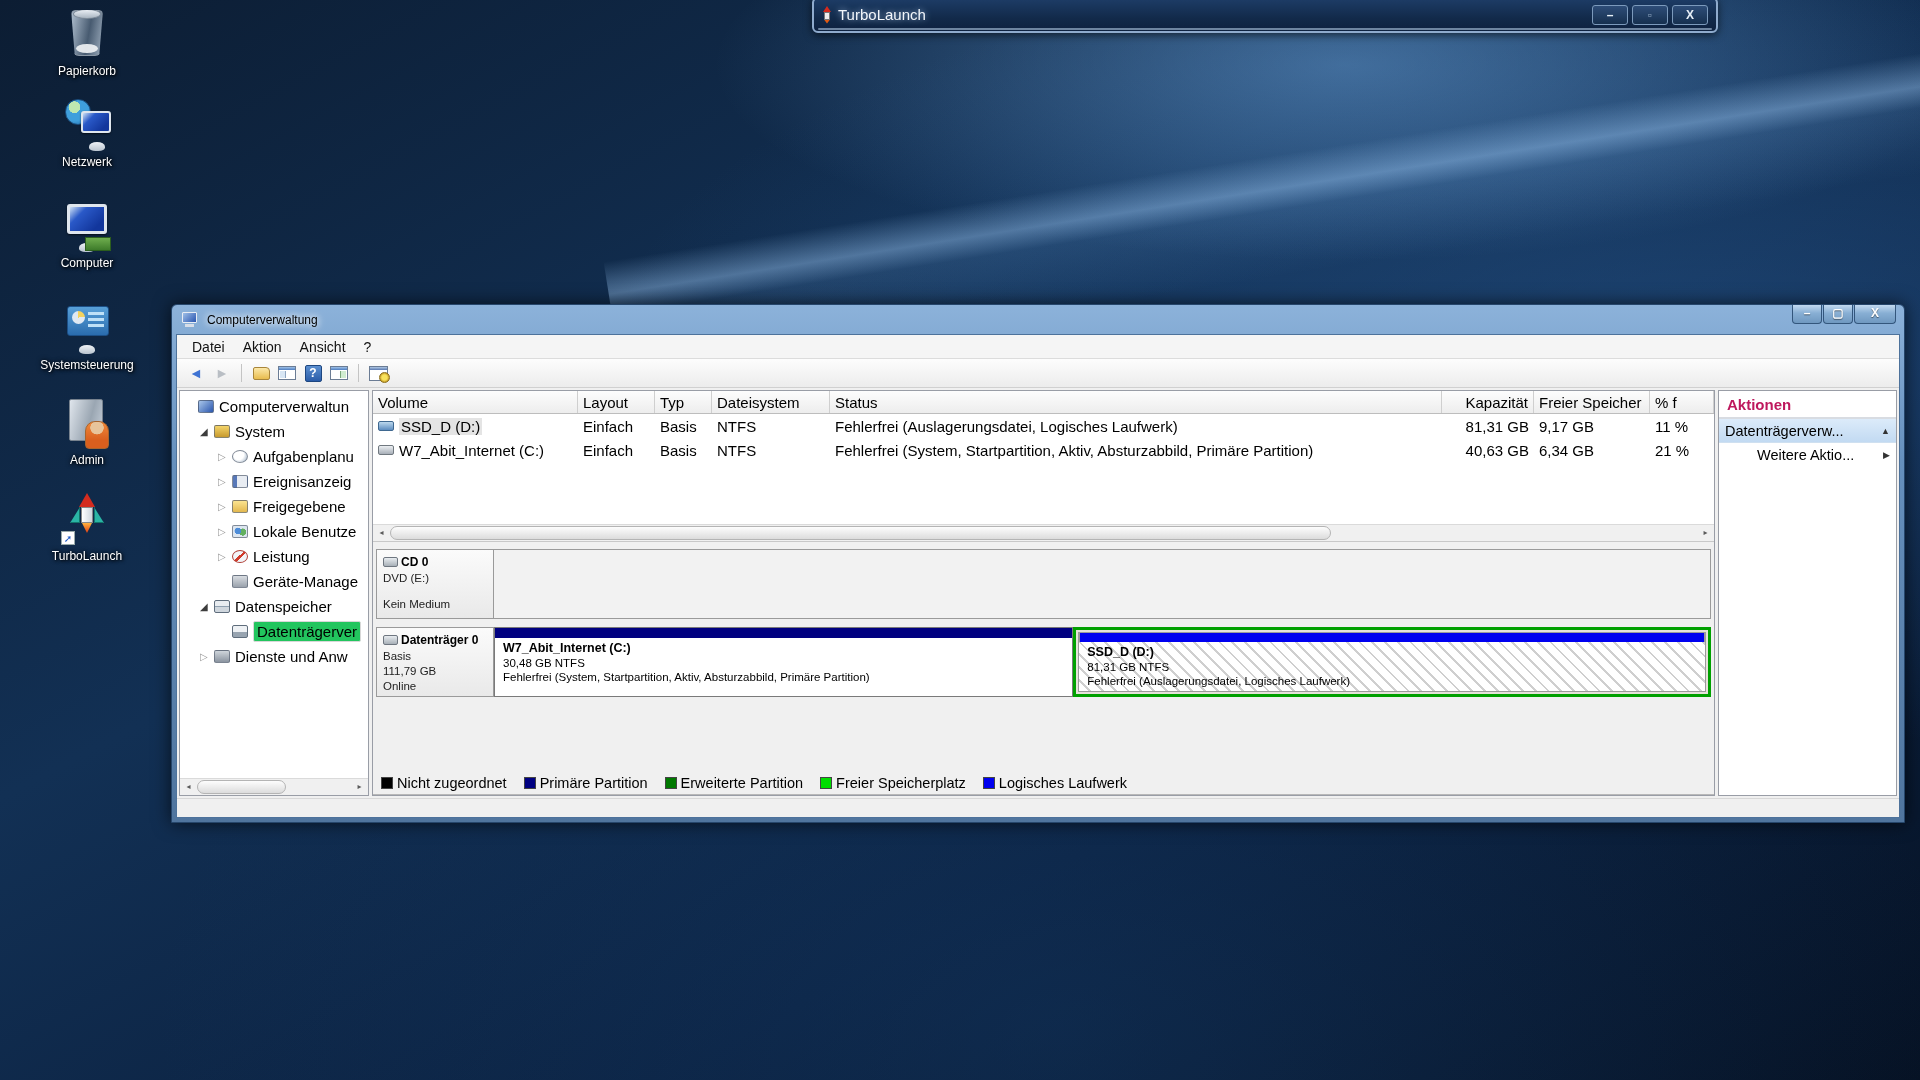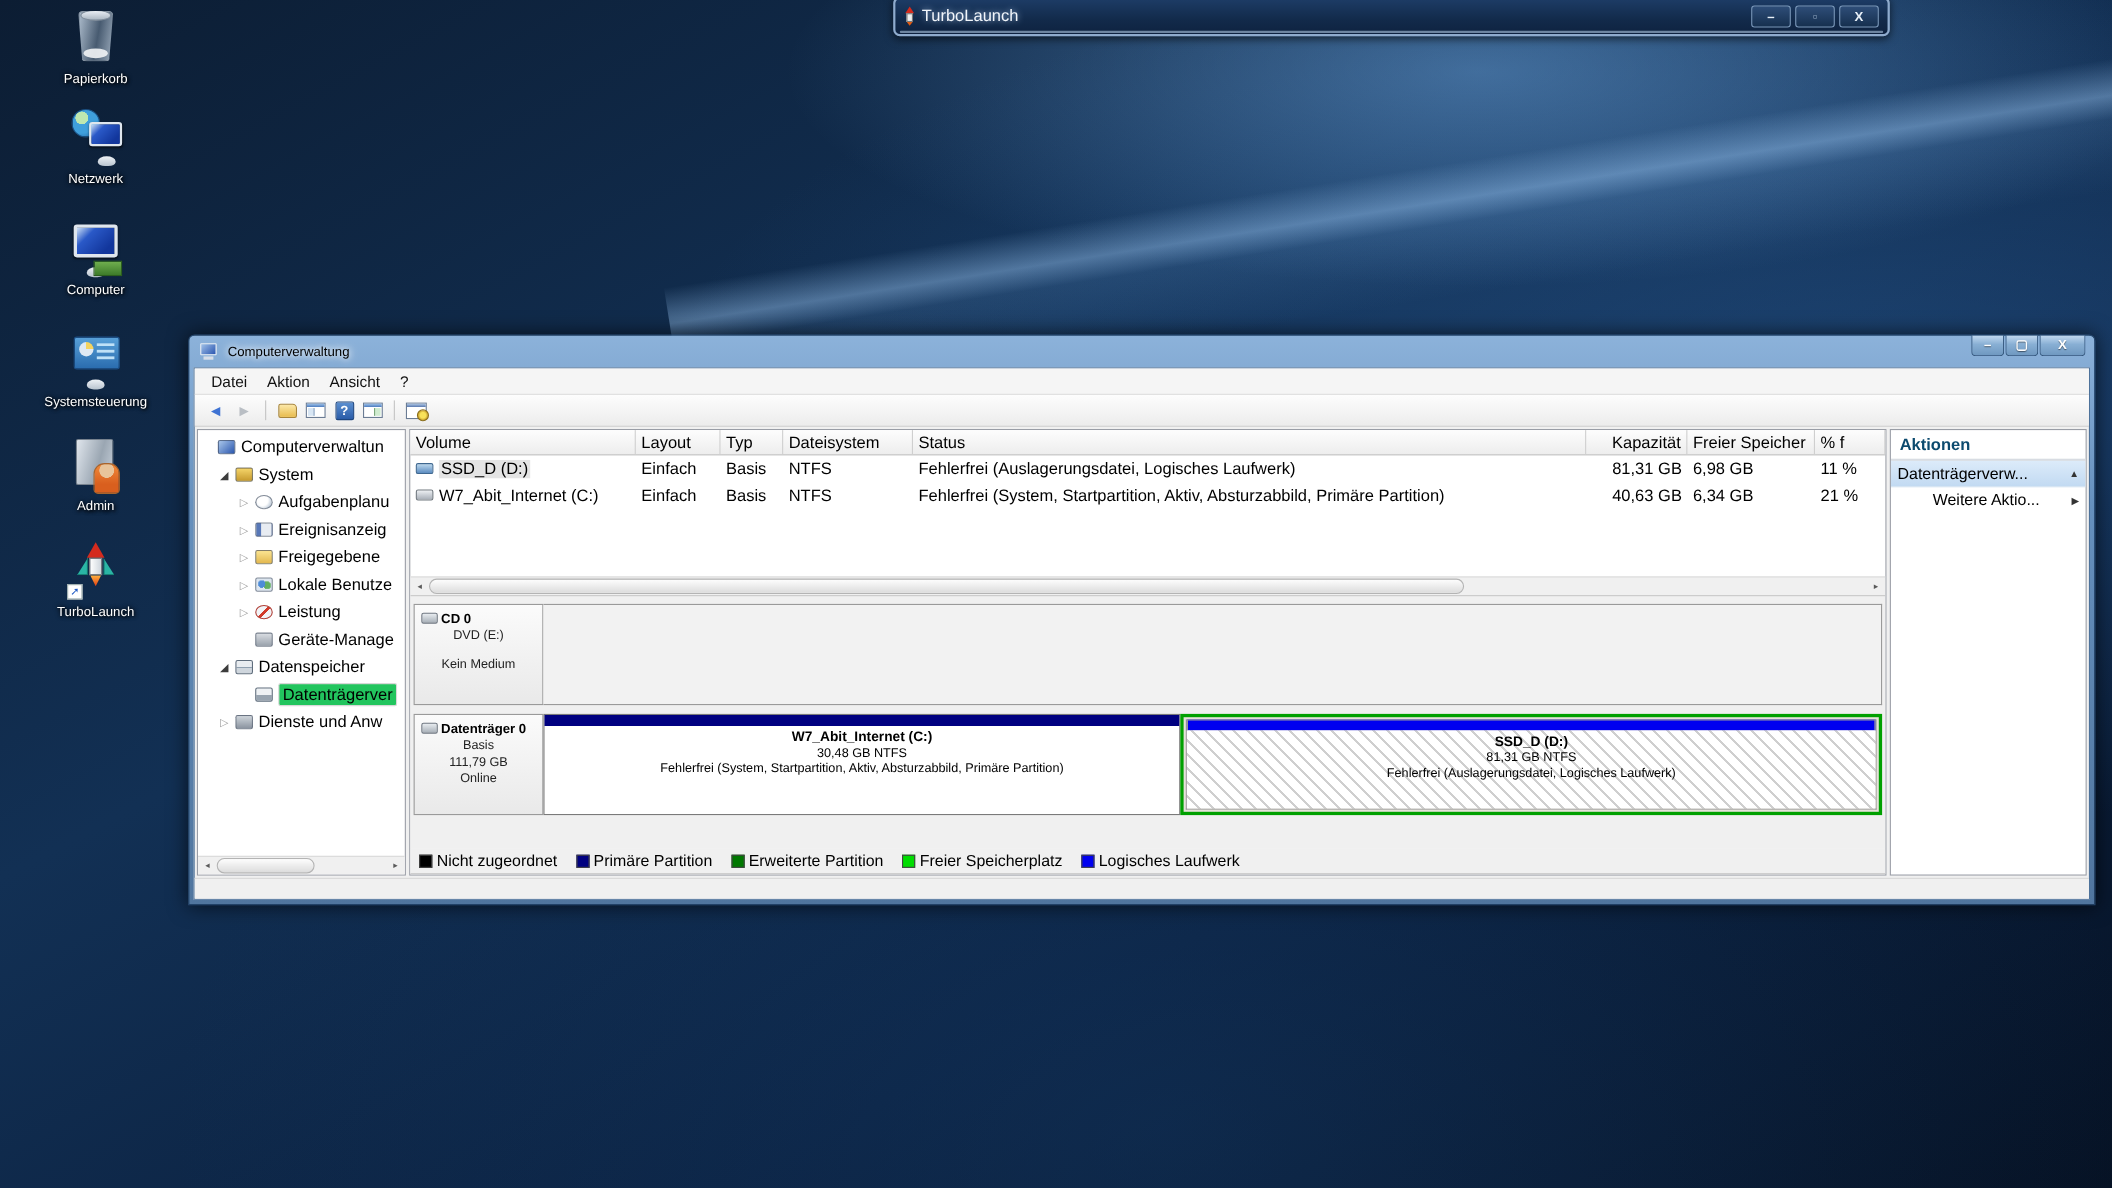--- a/index.html
+++ b/index.html
@@ -195,21 +195,21 @@
   .c1{width:77px;flex:0 0 77px;} .c2{width:57px;flex:0 0 57px;} .c3{width:118px;flex:0 0 118px;}
   .c4{width:612px;flex:0 0 612px;} .c5{width:92px;flex:0 0 92px;text-align:right;justify-content:flex-end;}
   .c6{width:116px;flex:0 0 116px;} .c7{flex:1;min-width:0;}
   .vt-header .c5 { justify-content:flex-end; }
   .vol-ico { width:16px; height:10px; border-radius:2px; margin-right:5px; flex:0 0 16px; }
   .vol-ico.blue { background:linear-gradient(#bcd8ee,#5c8cc0); border:1px solid #3f6890; }
   .vol-ico.gray { background:linear-gradient(#eceff2,#a8afb8); border:1px solid #70787f; }
   .selected-cell { background:#e4e4e4; padding:0 2px; }
 
   .graphic { flex:1; background:#f0f0f0; border-top:1px solid #c8c8c8; padding:7px 3px 0 3px; min-height:0; }
-  .drive-block { display:flex; height:92px; margin-bottom:8px;text-align:center; }
+  .drive-block { display:flex; height:70px; margin-bottom:8px; }
   .drive-label { width:118px; flex:0 0 118px; background:linear-gradient(#fbfbfb,#e9e9e9);
     border:1px solid #9a9a9a; padding:5px 6px; font-size:12px; color:#222; }
   .dl-title { display:flex; align-items:center; font-weight:bold; font-size:12px; color:#000; }
   .dl-ico { width:15px; height:10px; margin-right:3px; border-radius:2px;
     background:linear-gradient(#e8ecf0,#a8b0b8); border:1px solid #6e7680; }
   .dl-line { margin-top:3px; font-size:11.5px; }
   .cd-empty { flex:1; background:#f2f2f2; border:1px solid #9a9a9a; border-left:none; }
   .parts { flex:1; display:flex; min-width:0; }
   .part { display:flex; flex-direction:column; border:1px solid #7a7a7a; background:#fff; min-width:0; }
   .part-c { flex:0 0 47.6%; }
@@ -226,21 +226,21 @@
 
   .legend { height:24px; display:flex; align-items:center; gap:17px; padding-left:8px;
     font-size:14.5px; color:#000; border-bottom:1px solid #b8b8b8; background:#f0f0f0; }
   .leg-item { display:flex; align-items:center; gap:4px; white-space:nowrap; }
   .leg-sq { width:12px; height:12px; border:1px solid #444; }
 
   
   .actions-pane { width:179px; flex:0 0 179px; background:#fff; border:1px solid #999da6;
     margin-left:3px; font-size:14.5px; overflow:hidden; }
   .ap-title { font-weight:bold; font-size:15px; padding:5px 8px 4px;
-    border-bottom:2px solid #d8dce2; color:#0c4a6e; }
+    border-bottom:2px solid #d8dce2; color:#be185d; }
   .ap-item { height:24px; display:flex; align-items:center; padding:0 6px; color:#000; }
   .ap-item.hl { background:linear-gradient(#dcebfa,#c2daf2); border-bottom:1px solid #cfe0f0; }
   .ap-arrow { margin-left:auto; font-size:9px; color:#333; }
   .ap-item.sub { padding-left:38px; }
 
   .statusbar { height:19px; background:#f0f0f0; border-top:1px solid #d8d8d8; }
 </style>
 </head>
 <body>
 
@@ -443,21 +443,21 @@
             <div class="vt-row">
               <div class="cell c0">
                   <span class="vol-ico blue"></span>
                 <span class="selected-cell">SSD_D (D:)</span>
                 </div>
               <div class="cell c1">Einfach</div>
               <div class="cell c2">Basis</div>
               <div class="cell c3">NTFS</div>
               <div class="cell c4">Fehlerfrei (Auslagerungsdatei, Logisches Laufwerk)</div>
               <div class="cell c5">81,31 GB</div>
-              <div class="cell c6">6,98 GB</div>
+              <div class="cell c6">9,17 GB</div>
               <div class="cell c7">11 %</div>
             </div>
             <div class="vt-row">
               <div class="cell c0">
                   <span class="vol-ico gray"></span>
                 <span>W7_Abit_Internet (C:)</span>
                 </div>
               <div class="cell c1">Einfach</div>
               <div class="cell c2">Basis</div>
               <div class="cell c3">NTFS</div>

